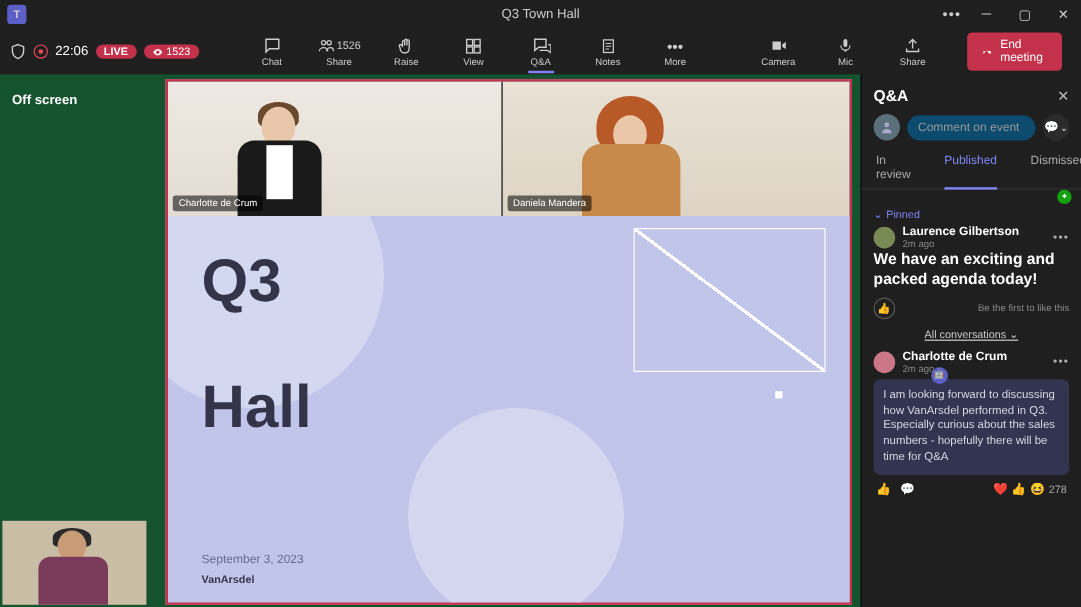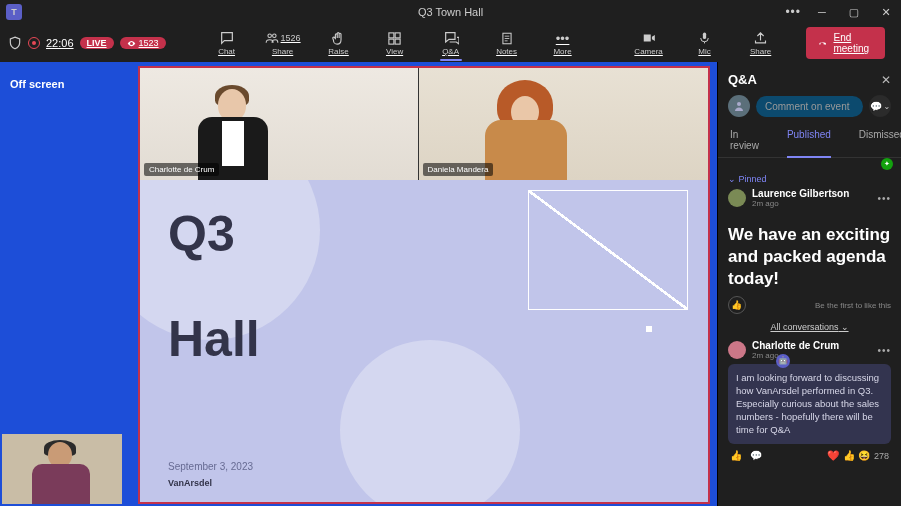--- a/index.html
+++ b/index.html
@@ -6,38 +6,38 @@
 body { background:#1f1f1f; width:901px; height:506px; overflow:hidden; color:#fff; position:relative; }
 
 
 .titlebar { height:24px; display:flex; align-items:center; justify-content:center; position:relative; font-size:11px; color:#ccc; }
 .titlebar .win-controls { position:absolute; right:0; display:flex; gap:2px; }
 .win-btn { width:30px; height:24px; display:flex; align-items:center; justify-content:center; color:#ccc; font-size:11px; }
 .titlebar .app-icon { position:absolute; left:6px; width:16px; height:16px; background:#5b5fc7; border-radius:3px; display:flex; align-items:center; justify-content:center; font-size:9px; font-weight:bold; }
 .titlebar .ellipsis { position:absolute; right:100px; color:#ccc; font-size:12px; letter-spacing:1px;}
 
 
-.toolbar { height:38px; display:flex; align-items:center; padding:0 8px; gap:22px;text-decoration:underline; }
+.toolbar { height:38px; display:flex; align-items:center; padding:0 8px; gap:22px; }
 .status-left { display:flex; align-items:center; gap:6px; }
 .shield { width:14px; height:14px; }
 .rec-dot { width:12px; height:12px; border:1.5px solid #e74856; border-radius:50%; position:relative; }
 .rec-dot::after { content:''; position:absolute; inset:3px; background:#e74856; border-radius:50%; }
 .time { font-size:11px; color:#fff; }
 .live-badge { background:#c4314b; border-radius:9px; padding:1px 7px; font-size:9px; font-weight:bold; }
 .view-badge { background:#c4314b; border-radius:9px; padding:1px 7px; font-size:9px; display:flex; align-items:center; gap:3px; }
 .spacer { flex:1; }
 .tool-item { display:flex; flex-direction:column; align-items:center; gap:1px; padding:2px 6px; color:#ccc; font-size:8px; min-width:34px; position:relative; }
 .tool-item .ico { height:16px; display:flex; align-items:center; justify-content:center; font-size:13px; }
 .tool-item.active::after { content:''; position:absolute; bottom:-3px; left:6px; right:6px; height:2px; background:#7f85f5; border-radius:1px; }
 .end-btn { background:#c4314b; border-radius:4px; padding:5px 12px; font-size:10px; display:flex; align-items:center; gap:6px; color:#fff; margin-left:6px; }
 .end-drop { background:#c4314b; border-radius:4px; padding:5px 6px; margin-left:2px; color:#fff; font-size:9px; }
 
 
 .main { display:flex; height:444px; }
-.stage { flex:1; position:relative; background:#1d4ed8; }
+.stage { flex:1; position:relative; background:#14532d; }
 .offscreen-label { position:absolute; top:16px; left:10px; font-size:11px; font-weight:600; color:#fff; }
 
 .stage-frame { position:absolute; left:138px; top:4px; width:572px; height:438px; border:2px solid #c4314b; background:#c1c5ea; overflow:hidden; }
 
 .video-row { display:flex; height:112px; background:#2b2b2b; }
 .video-tile { flex:1; position:relative; background:#d8d4cc; overflow:hidden; border-right:1px solid #333; }
 .video-tile:last-child { border-right:none; }
 .vt-name { position:absolute; bottom:4px; left:4px; background:rgba(0,0,0,0.55); font-size:8px; padding:2px 5px; border-radius:2px; color:#fff; }
 
 
@@ -89,21 +89,21 @@
 .qa-body { flex:1; overflow:hidden; padding:6px 10px; position:relative; }
 .badge-dot { position:absolute; right:8px; top:0; width:12px; height:12px; border-radius:50%; background:#13a10e; color:#fff; font-size:7px; display:flex; align-items:center; justify-content:center; }
 
 .pinned-lbl { color:#7f85f5; font-size:9px; display:flex; align-items:center; gap:3px; margin:10px 0 4px; }
 .post { margin-bottom:6px; }
 .post-head { display:flex; align-items:center; gap:6px; }
 .pa { width:18px; height:18px; border-radius:50%; background:#8a6; flex:none; }
 .post-name { font-size:10px; font-weight:600; color:#fff; }
 .post-time { font-size:8px; color:#888; }
 .post-more { margin-left:auto; color:#aaa; letter-spacing:1px; font-size:10px; }
-.post-text { font-size:17px; font-weight:600; color:#fff; margin:16px 0 6px; line-height:1.3; }
+.post-text { font-size:13px; font-weight:600; color:#fff; margin:0 0 6px; line-height:1.3; }
 .post-foot { display:flex; align-items:center; font-size:8px; color:#888; }
 .thumb { width:18px; height:18px; border:1px solid #555; border-radius:50%; display:flex; align-items:center; justify-content:center; font-size:9px; color:#aaa; }
 .first-like { margin-left:auto; }
 
 .all-conv { text-align:center; font-size:9px; color:#ccc; margin:8px 0;text-decoration:underline; }
 
 .comment-box { background:#33344f; border-radius:6px; padding:8px; font-size:9.5px; color:#d7d7e8; line-height:1.35; position:relative; margin-top:4px; }
 .comment-box .carat { position:absolute; top:-10px; left:48px; width:14px; height:14px; border-radius:50%; background:#5b5fc7; display:flex; align-items:center; justify-content:center; font-size:8px; }
 
 .reactions { display:flex; align-items:center; gap:8px; padding:6px 2px 0; font-size:10px; color:#ccc; }

